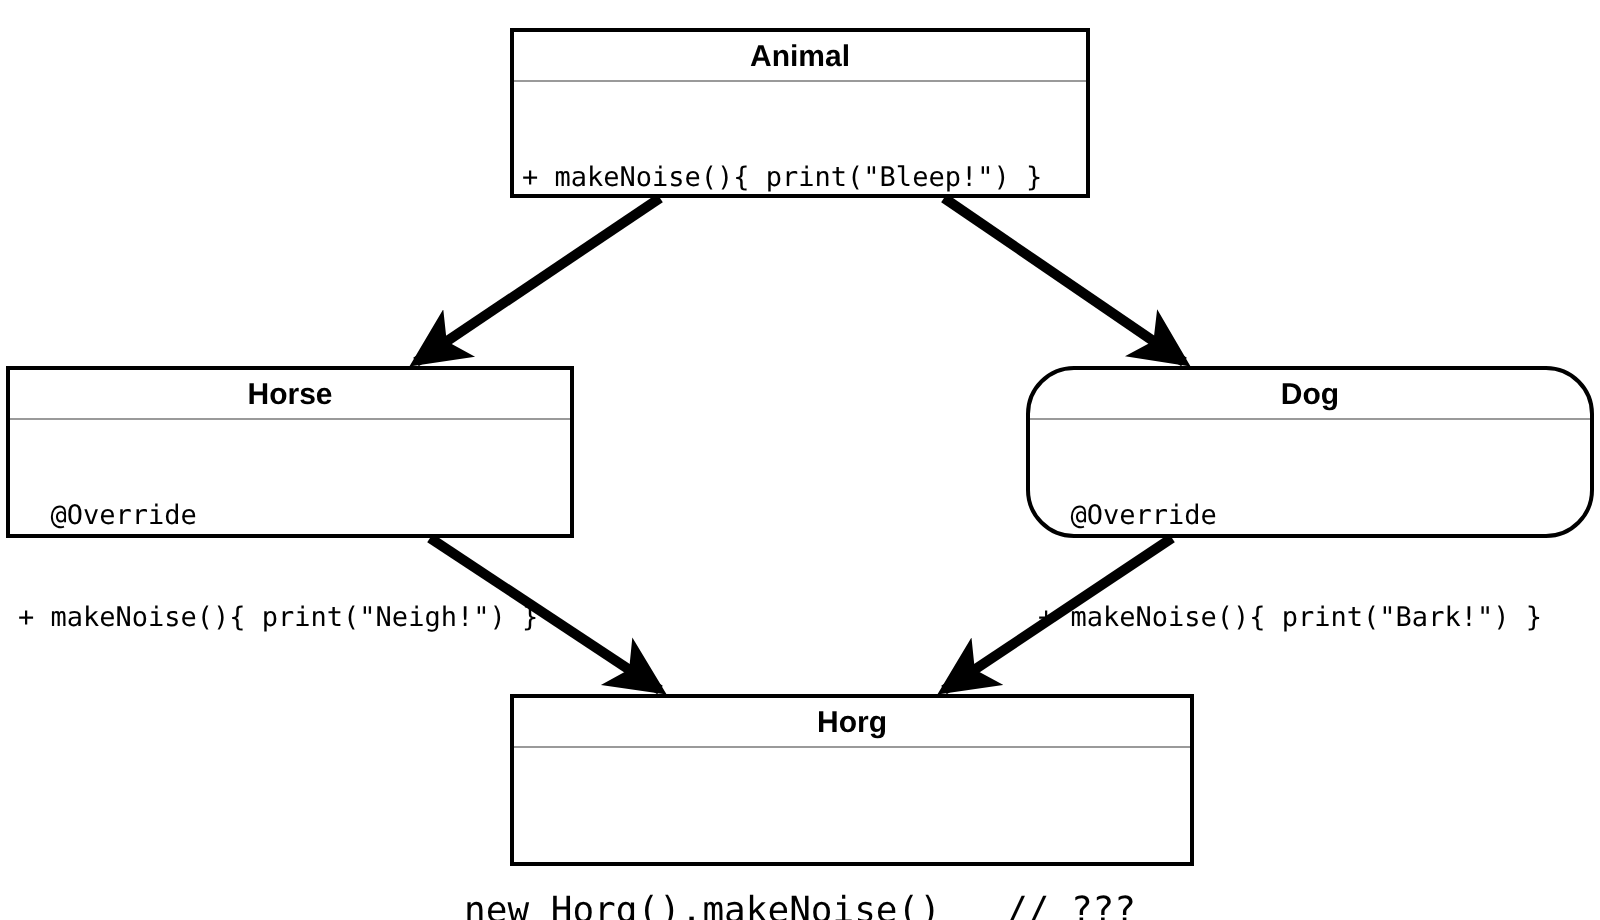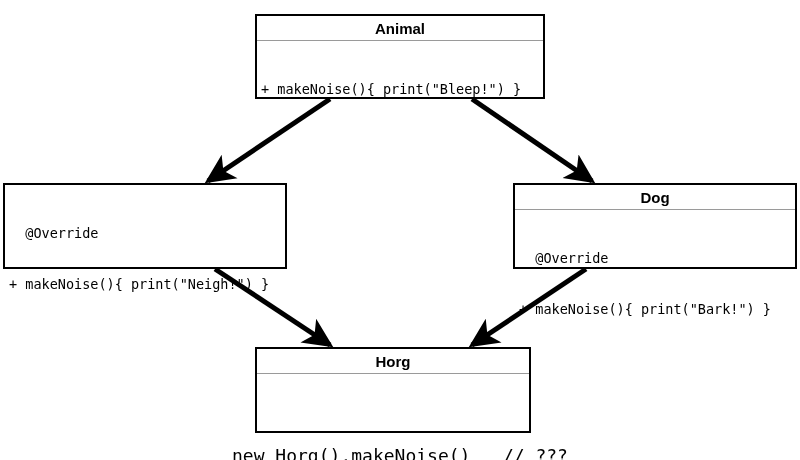--- a/index.html
+++ b/index.html
@@ -91,34 +91,35 @@
   </svg>
 
   <div class="uml-class" id="class-animal" style="left:255px; top:3px; width:290px; height:85px;">
     <div class="uml-title">Animal</div>
     <div class="uml-body">
       <div class="member-line">+ makeNoise(){ print("Bleep!") }</div>
     </div>
   </div>
 
   <div class="uml-class" id="class-horse" style="left:3px; top:172px; width:284px; height:86px;">
+    <div class="uml-title">Horse</div>
     <div class="uml-body">
       <div class="member-line">  @Override</div>
       <div class="member-line">+ makeNoise(){ print("Neigh!") }</div>
     </div>
   </div>
 
-  <div class="uml-class" id="class-dog" style="left:513px; top:172px; width:284px; height:86px;">
+  <div class="uml-class" id="class-dog" style="left:513px; top:172px; width:284px; height:86px;border-radius:24px;">
     <div class="uml-title">Dog</div>
     <div class="uml-body">
       <div class="member-line">  @Override</div>
       <div class="member-line">+ makeNoise(){ print("Bark!") }</div>
     </div>
   </div>
 
-  <div class="uml-class" id="class-horg" style="left:255px; top:336px; width:276px; height:86px;">
+  <div class="uml-class" id="class-horg" style="left:255px; top:336px; width:342px; height:86px;">
     <div class="uml-title">Horg</div>
     <div class="uml-body"></div>
   </div>
 
   <div class="caption" style="top:434px;">new Horg().makeNoise()   // ???</div>
 
 </div>
 
 </body></html>

